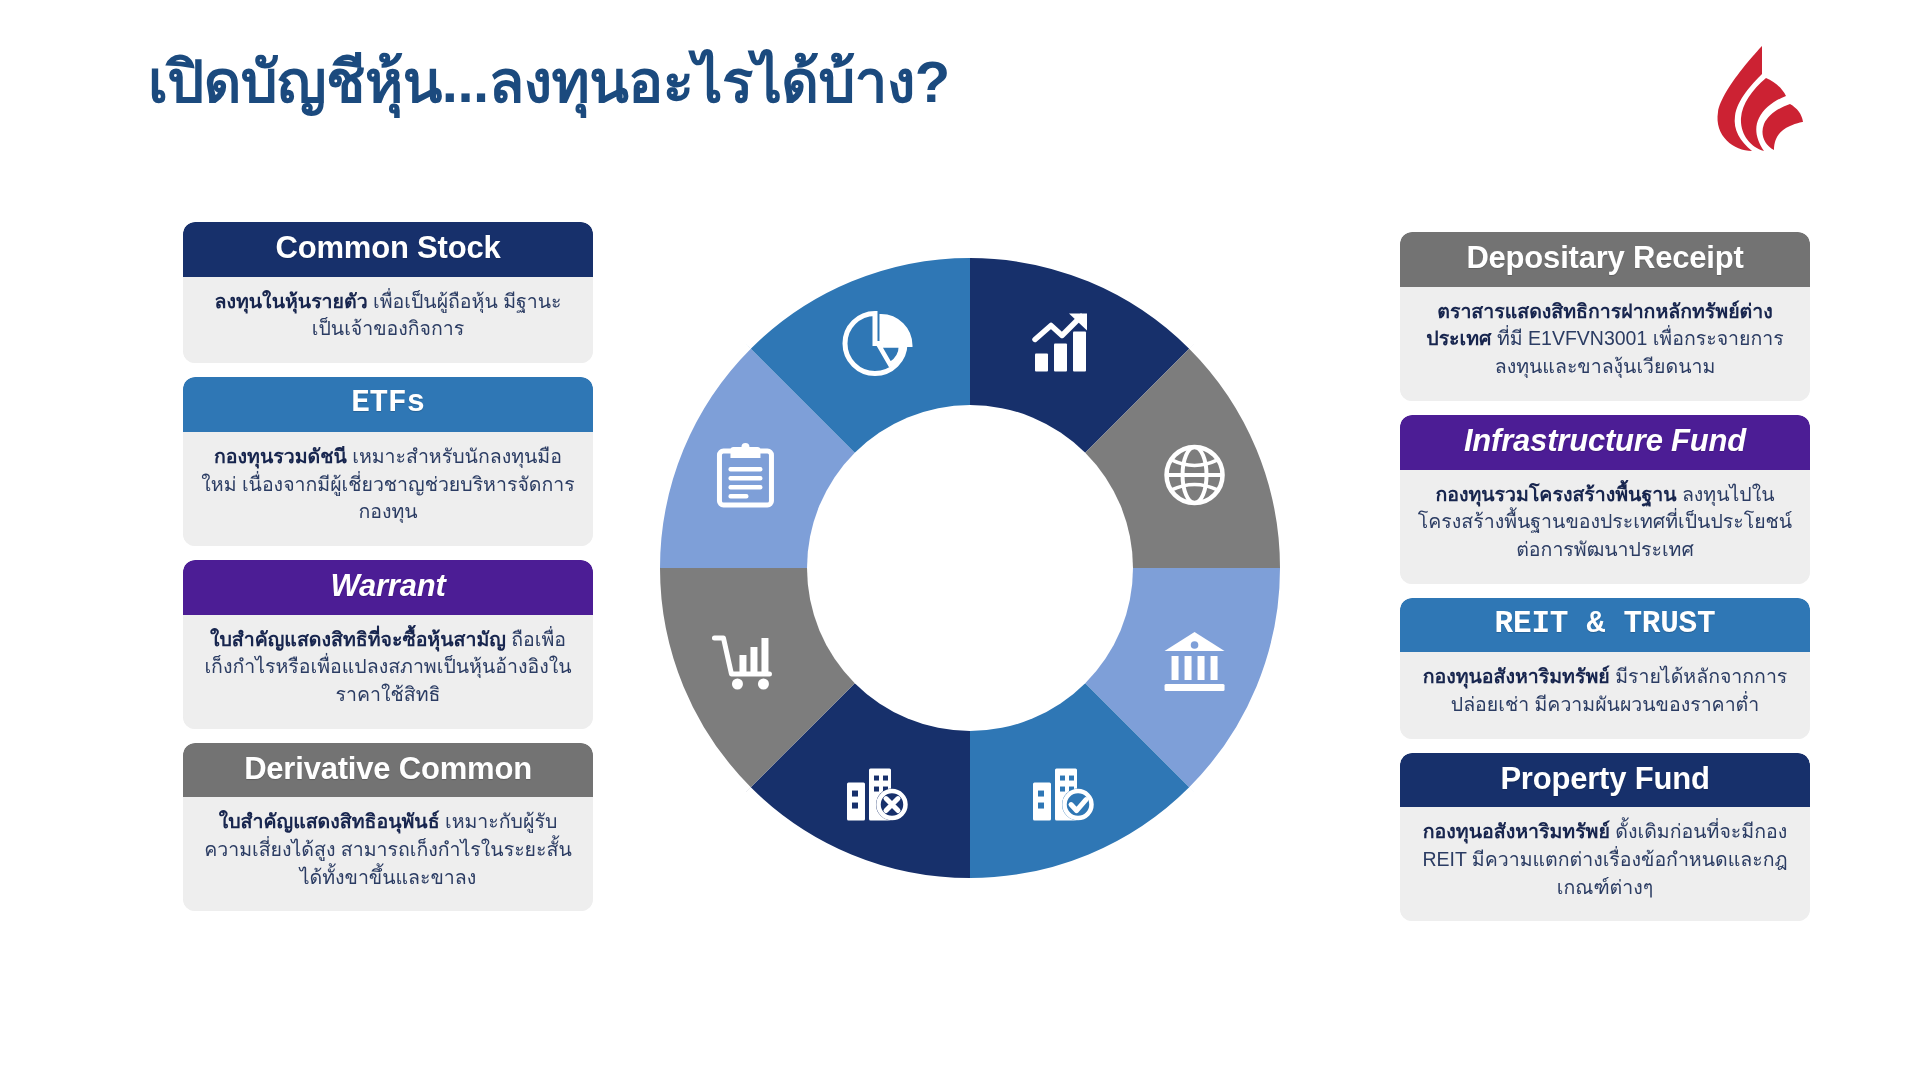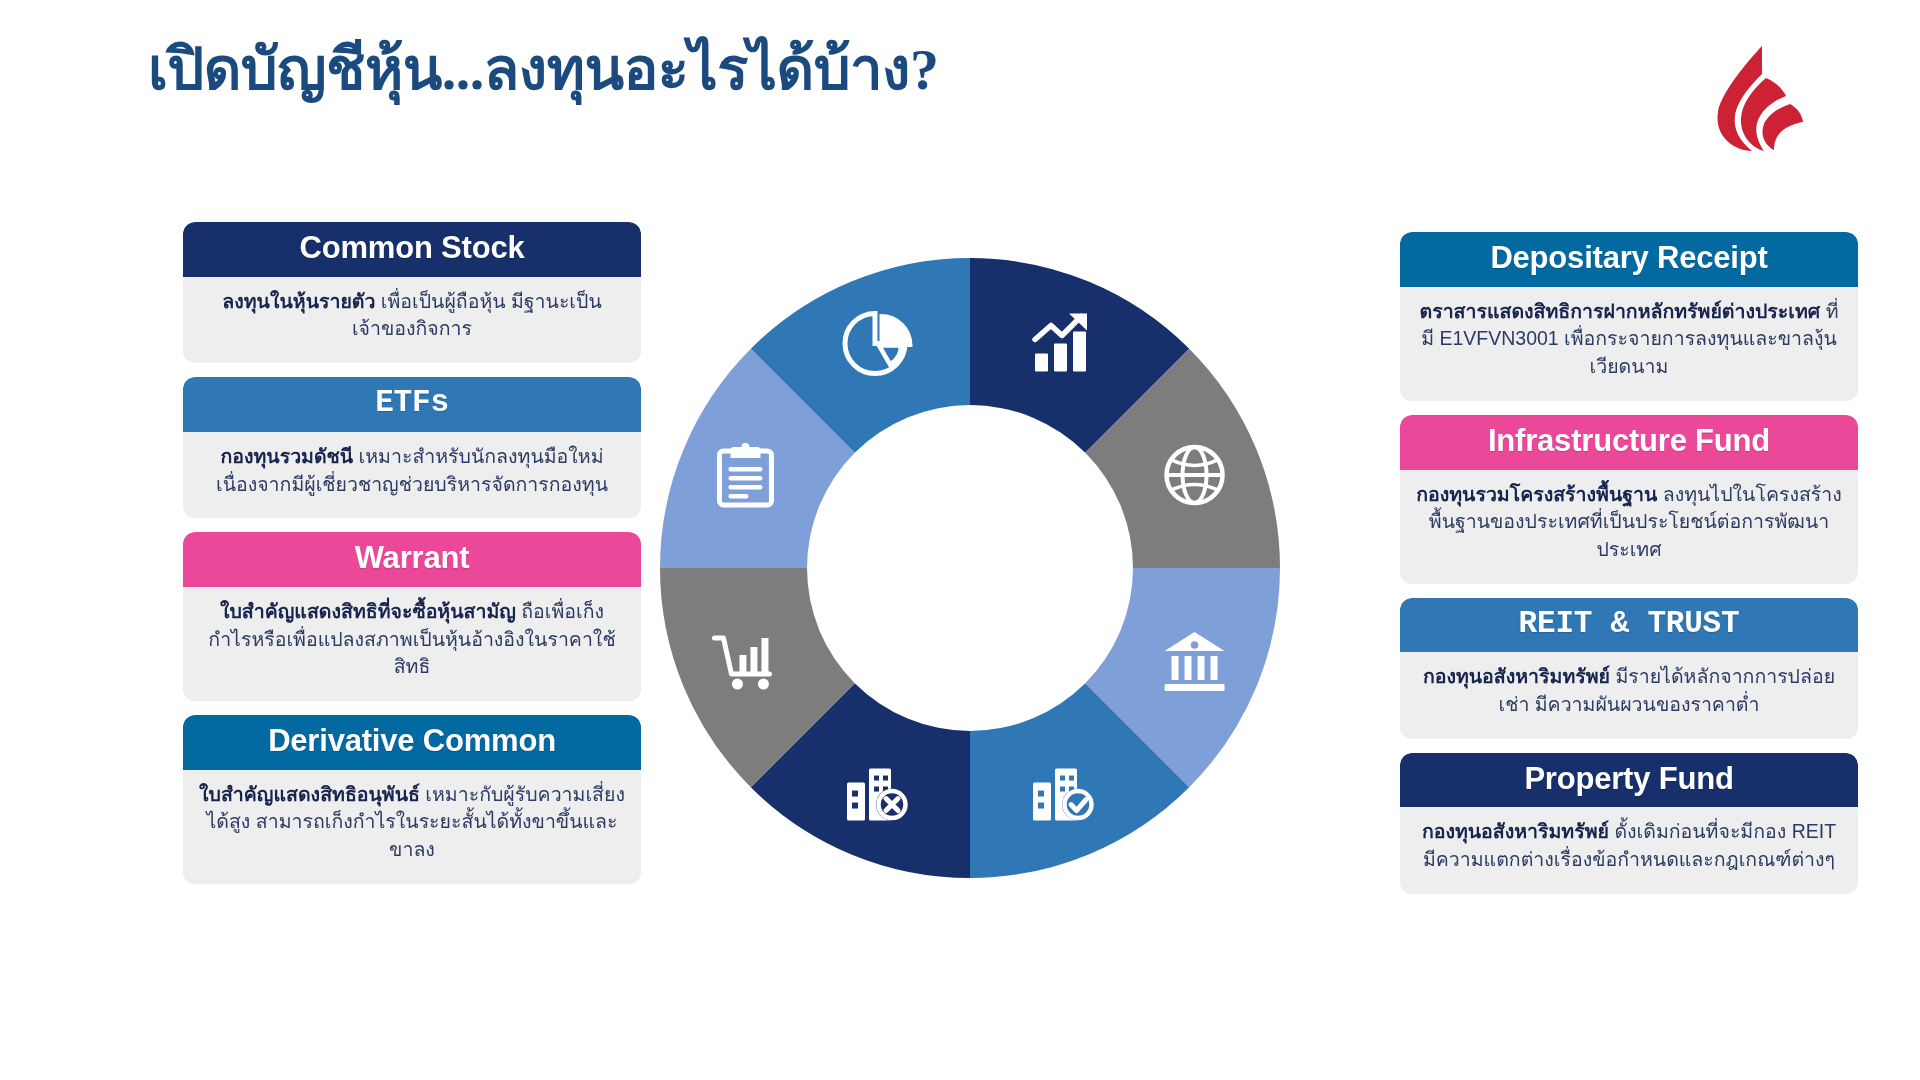--- a/index.html
+++ b/index.html
@@ -7,39 +7,38 @@
     width:1920px;height:1080px;
     background:#ffffff;
     font-family:"Liberation Sans","DejaVu Sans",sans-serif;
     overflow:hidden;
     position:relative;
   }
   .slide{position:absolute;inset:0;}
 
   
   #page-title{
-    position:absolute;left:148px;top:38px;
+    position:absolute;left:148px;top:50px;
     font-size:58px;line-height:1.1;
     font-weight:700;
     color:#1b4a7e;
     letter-spacing:-0.5px;
     white-space:nowrap;
-    font-family:Liberation Serif, serif;
   }
 
   
   #logo{position:absolute;left:1700px;top:38px;width:120px;height:120px;}
 
   
   .col{position:absolute;width:410px;}
   #col-left{left:183px;top:222px;}
   #col-right{left:1400px;top:232px;}
 
   .card{
-    width:458px;
+    width:410px;
     margin-bottom:14px;
     border-radius:12px;
     overflow:hidden;
     background:#eeeeee;
     position:relative;
   }
   .card-head{
     color:#ffffff;
     font-size:31px;
     font-weight:700;
@@ -60,22 +59,22 @@
     border-radius:0 0 12px 12px;
     min-height:74px;
     box-sizing:border-box;
   }
   .card-body b{font-weight:700;color:#17254e;}
   .card-body .reg{font-weight:400;color:#2b3c63;}
 
   
   .h-navy {background:#17306b;}
   .h-blue {background:#2f77b5;font-family:Liberation Mono, monospace;}
-  .h-lblue{background:#ec4899;}
-  .h-gray {background:#0369a1;}
+  .h-lblue{background:#4c1d95;font-style:italic;}
+  .h-gray {background:#737373;}
 
   
   #donut-wrap{
     position:absolute;left:660px;top:258px;
     width:620px;height:620px;
   }
   #donut-svg{width:620px;height:620px;display:block;}
 </style>
 </head>
 <body>

